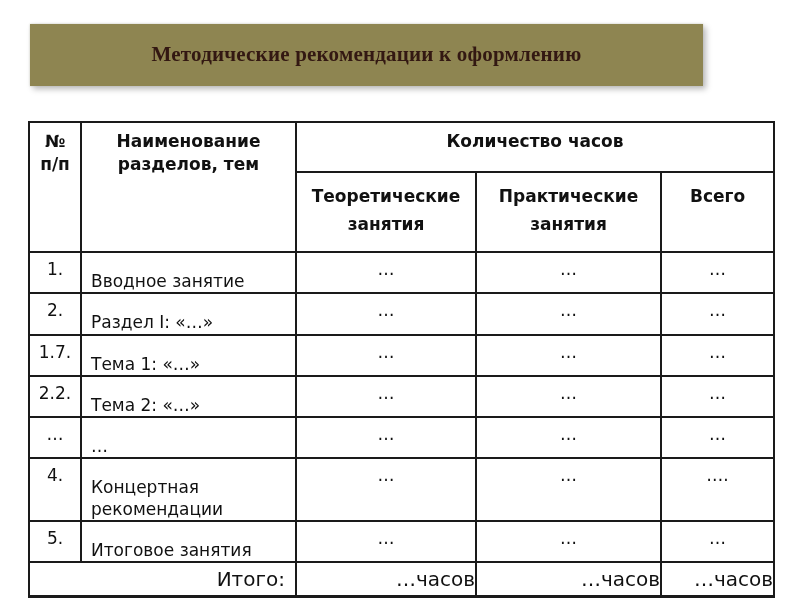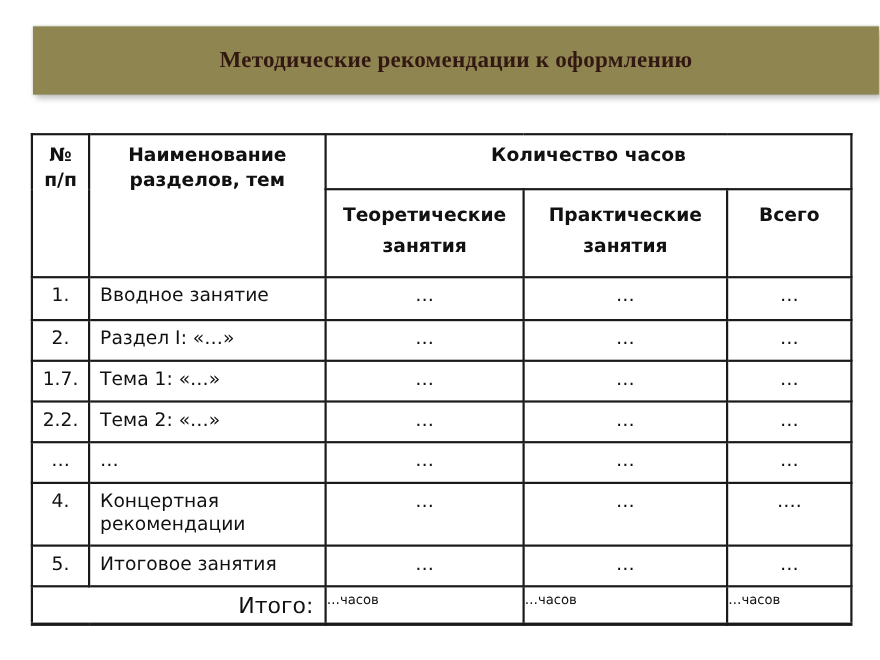--- a/index.html
+++ b/index.html
@@ -8,21 +8,21 @@
     background: #ffffff;
     font-family: "DejaVu Sans", "Liberation Sans", sans-serif;
     overflow: hidden;
   }
   .slide { position: relative; width: 800px; height: 600px; }
 
   
   .banner {
     position: absolute;
     left: 30px; top: 24px;
-    width: 769px; height: 62px;
+    width: 673px; height: 62px;
     display: flex; flex-direction: column;
     align-items: center; justify-content: center;
     box-shadow: 3px 3px 6px #b9b9b9, 0 0 2px #cfcfc4;
   }
   .banner .line {
     font-family: "Liberation Serif", "DejaVu Serif", serif;
     font-weight: bold;
     font-size: 21px;
     line-height: 1.3;
     letter-spacing: 0.2px;
@@ -56,28 +56,28 @@
     font-weight: bold;
     font-size: 17px;
     text-align: center;
     padding-top: 7px;
     line-height: 1.35;
   }
   .hcell.sub { line-height: 1.65; padding-top: 9px; border-radius: 14px; }
   .hcell .hline { display: block; }
 
   .c-num  { text-align: center; font-size: 17px; padding-top: 6px; }
-  .c-name { text-align: left;   font-size: 17px; padding: 6px 6px 0 9px; line-height: 1.25; }
+  .c-name { text-align: left;   font-size: 17px; padding: 18px 6px 0 9px; line-height: 1.25; }
   .c-val  { text-align: center; font-size: 17px; padding-top: 6px; }
 
   .f-label {
     text-align: right; font-size: 20px;
     padding: 4px 10px 0 0;
   }
-  .f-val { text-align: left; font-size: 12px; padding-top: 4px; }
+  .f-val { text-align: right; font-size: 20px; padding-top: 4px; }
 </style>
 </head>
 <body>
 
 <div class="slide" style="background: rgb(255, 255, 255);">
 
   <div class="banner" style="background: rgb(142, 133, 81); color: rgb(51, 24, 18);">
     <div class="line">Методические рекомендации к оформлению</div>
   </div>
 

